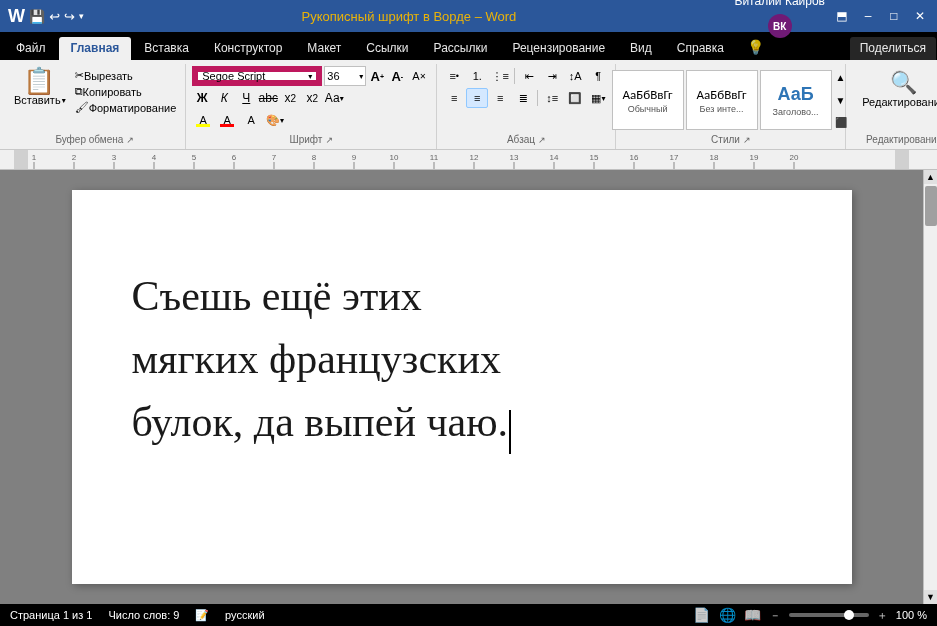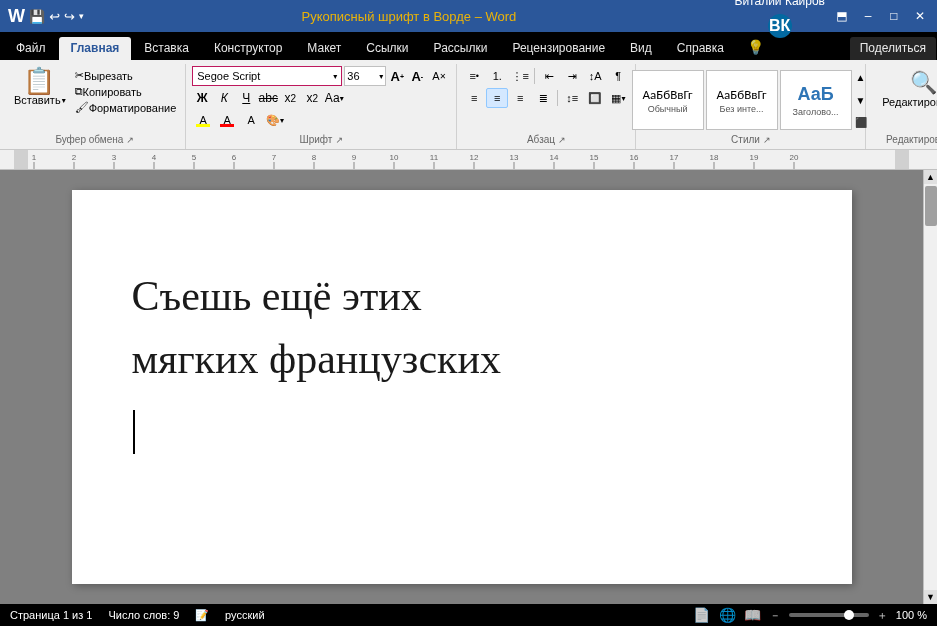--- a/index.html
+++ b/index.html
@@ -15,21 +15,21 @@
       padding: 0 8px;
       color: white;
     }
     .title-bar-left { display: flex; align-items: center; gap: 6px; }
     .title-bar-center { font-size: 13px; color: #eab308; }
     .title-bar-right { display: flex; align-items: center; gap: 8px; }
     .title-btn { width: 18px; height: 18px; display: flex; align-items: center; justify-content: center; cursor: pointer; font-size: 12px; color: white; }
     .quick-access { display: flex; gap: 4px; align-items: center; }
     .quick-access span { cursor: pointer; font-size: 14px; }
     .user-area { display: flex; align-items: center; gap: 6px; font-size: 12px; flex-direction: column; }
-    .user-avatar { width: 24px; height: 24px; border-radius: 50%; background: #0369a1; display: flex; align-items: center; justify-content: center; font-size: 16px; font-weight: bold; }
+    .user-avatar { width: 24px; height: 24px; border-radius: 50%; background: #701a75; display: flex; align-items: center; justify-content: center; font-size: 10px; font-weight: bold; }
 
     
     .ribbon-tabs {
       background: #000000;
       height: 28px;
       display: flex;
       align-items: flex-end;
       padding-left: 4px;
     }
     .ribbon-tab {
@@ -288,21 +288,21 @@
       <div class="ribbon-group-label">
         <span>Буфер обмена</span>
         <span style="font-size:9px;cursor:pointer;">↗</span>
       </div>
     </div>
 
     <div class="ribbon-group">
       <div class="ribbon-group-content">
         <div class="font-controls">
           <div class="font-row">
-            <div style="border:1px solid #be185d;background:white;display:flex;align-items:center;padding:2px 4px;width:150px;height:20px;cursor:pointer;">
+            <div style="border:6px solid #be185d;background:white;display:flex;align-items:center;padding:2px 4px;width:130px;height:20px;cursor:pointer;">
               <span style="font-size:11px;flex:1;">Segoe Script</span>
               <span style="font-size:8px;">▾</span>
             </div>
             <div style="border:1px solid #c0c0c0;background:white;display:flex;align-items:center;padding:1px 2px;width:42px;height:20px;cursor:pointer;">
               <span style="font-size:11px;flex:1;">36</span>
               <span style="font-size:8px;">▾</span>
             </div>
             <div class="size-btn">A<sup style="font-size:7px;">+</sup></div>
             <div class="size-btn">A<sub style="font-size:7px;">-</sub></div>
             <div class="icon-btn">A<sub style="font-size:8px;">✕</sub></div>
@@ -458,21 +458,21 @@
   <div style="width:14px;"></div>
 </div>
 
 <div style="display:flex;background:#808080;height:calc(626px - 32px - 28px - 90px - 20px - 22px);">
   <div class="page-container">
     <div class="page">
       <div class="doc-text">
         <div>Съешь ещё этих</div>
         <div>мягких французских</div>
         <div>
-          <span class="cursor"></span>
+          <span>булок, да выпей чаю.</span><span class="cursor"></span>
         </div>
       </div>
     </div>
   </div>
 
   <div class="scrollbar-v">
     <div class="scroll-btn">▲</div>
     <div class="scroll-thumb"></div>
     <div style="flex:1;"></div>
     <div class="scroll-btn">▼</div>

